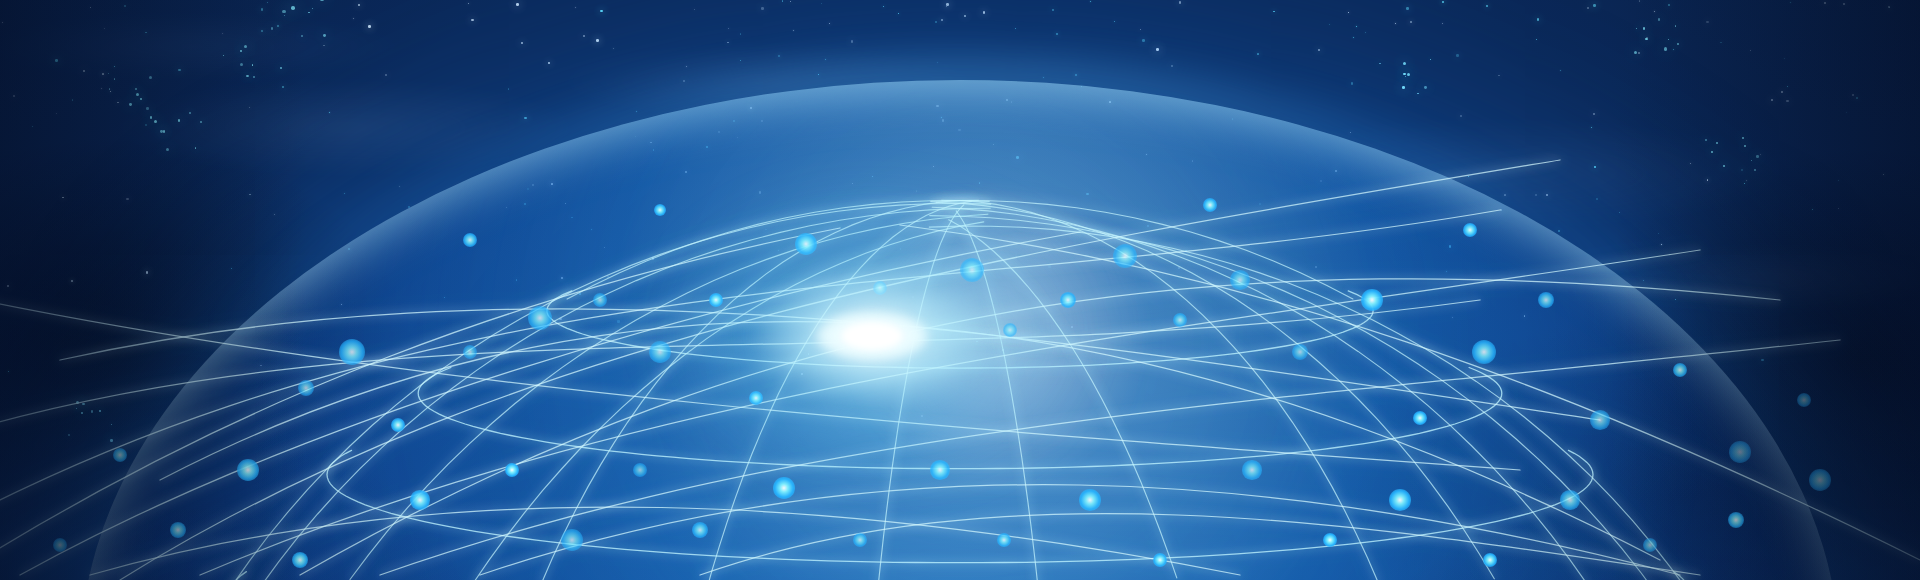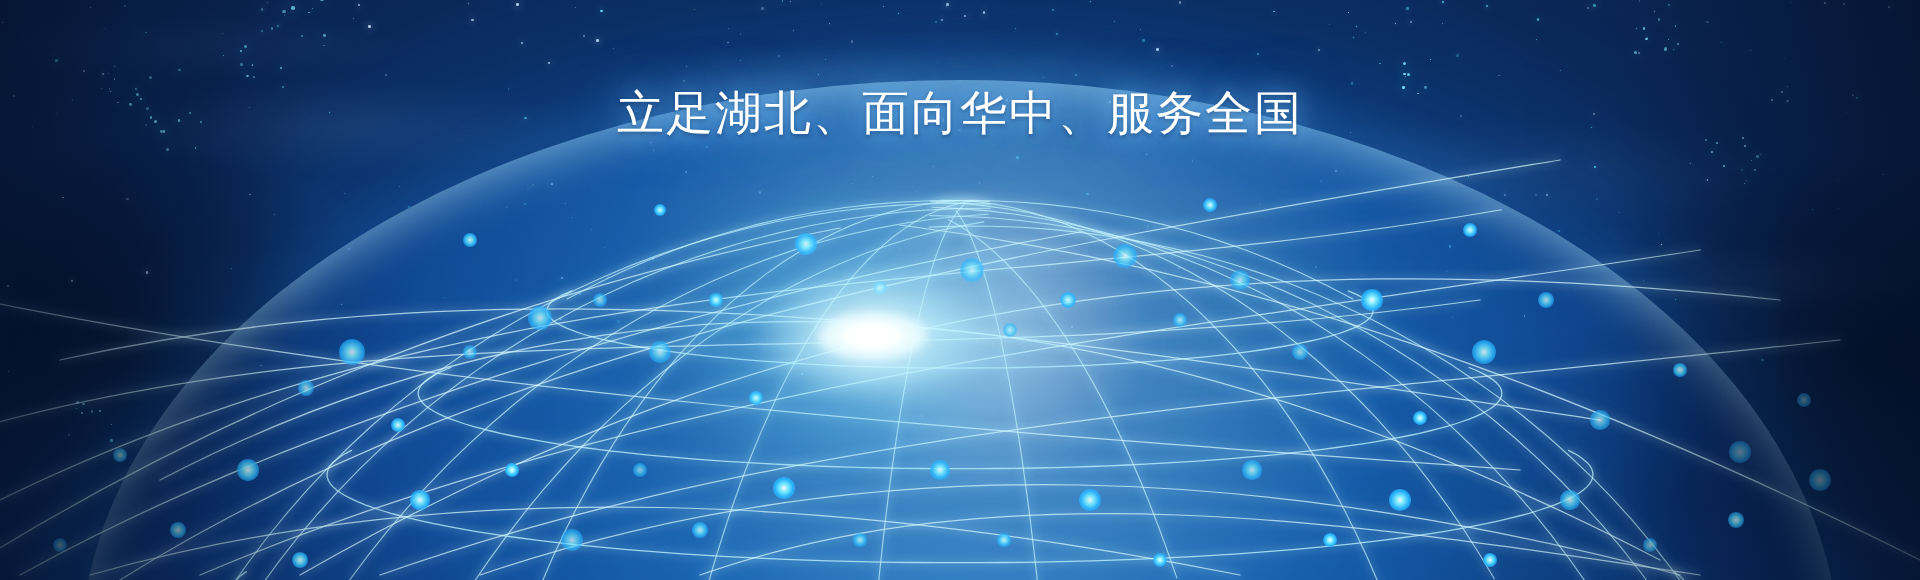--- a/index.html
+++ b/index.html
@@ -576,15 +576,14 @@
   <div class="burst">
     <i class="b1"></i>
     <i class="b2"></i>
     <i class="b3"></i>
     <i class="b4"></i>
   </div>
 
   <div class="vignette"></div>
 
   <div class="copy">
-    <h1 class="headline">立足湖北、面向华中、服务全国</h1>
   </div>
 </div>
 
 </body></html>

